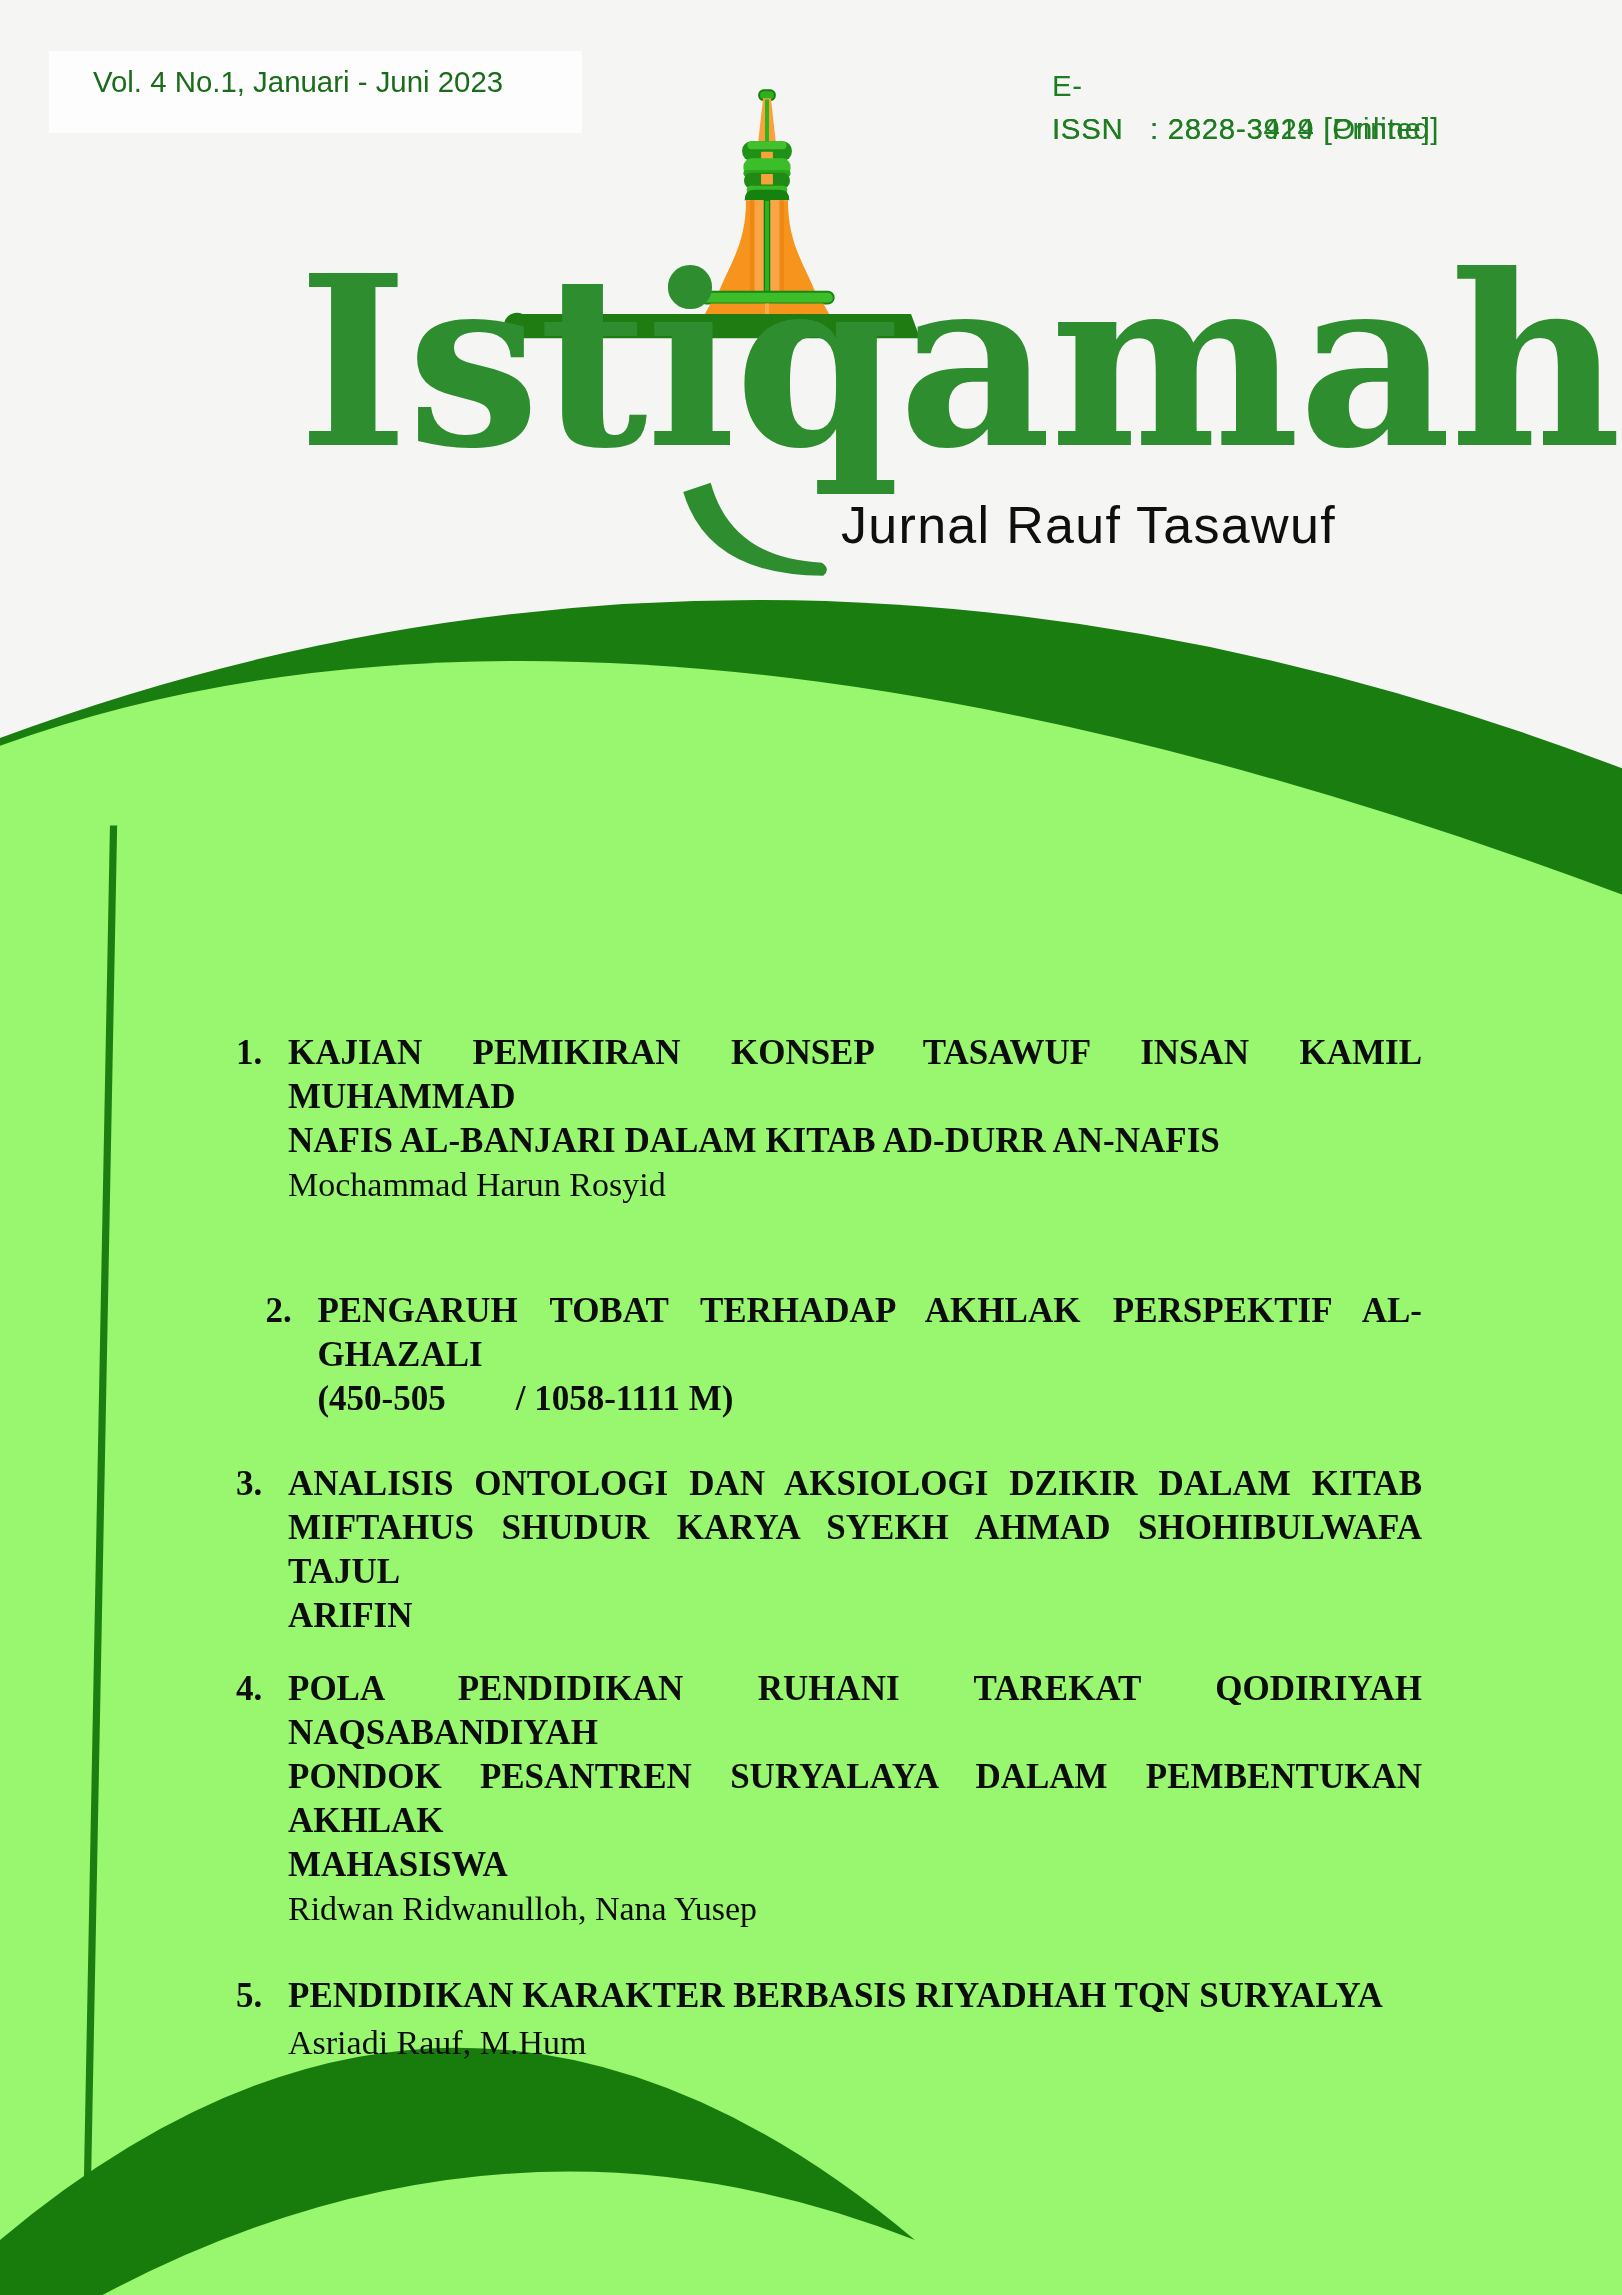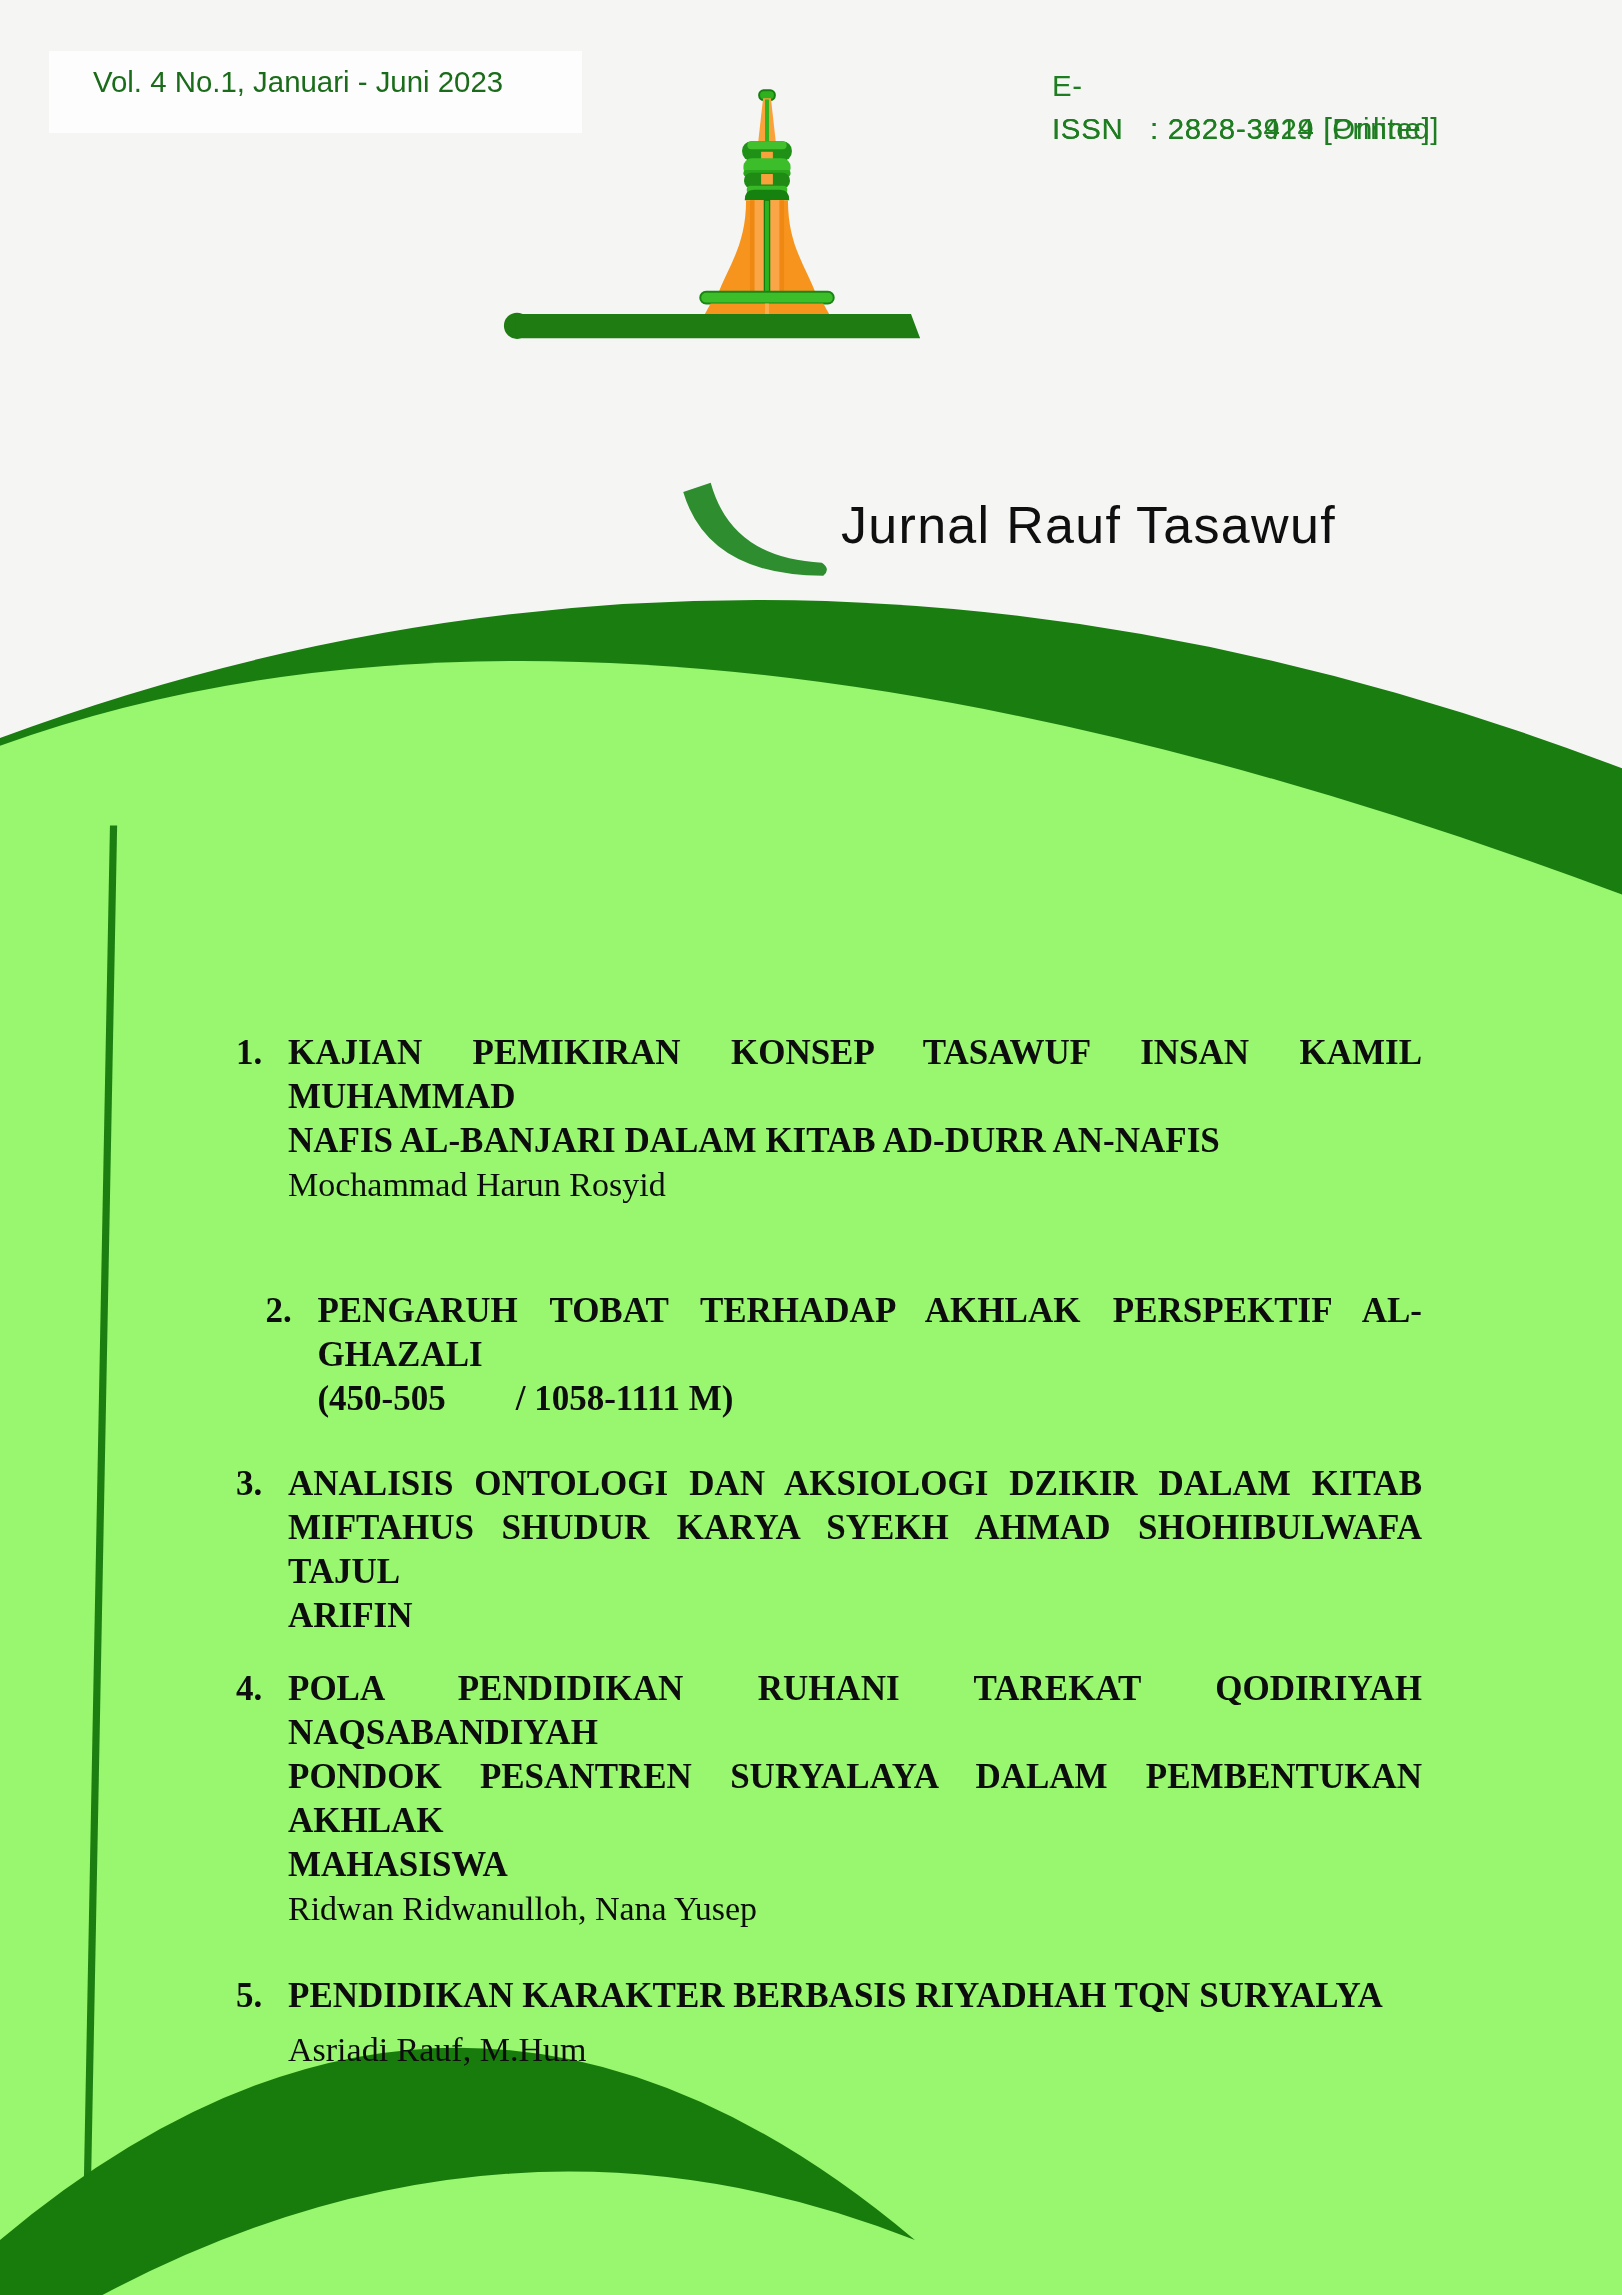--- a/index.html
+++ b/index.html
@@ -31,21 +31,21 @@
   .toc-item:nth-child(2){margin-top:82px;margin-left:29.4px;}
   .toc-item:nth-child(3){margin-top:41px;}
   .toc-item:nth-child(4){margin-top:29.4px;}
   .toc-item:nth-child(5){margin-top:43px;}
   .toc-number{position:absolute;left:0;top:0;width:52px;font-weight:bold;font-size:35px;line-height:44px;}
   .toc-body{margin-left:52px;}
   .tline{font-weight:bold;font-size:35px;line-height:44px;text-align:left;}
   .tline.pre{white-space:pre-wrap;}
   .jline{text-align:justify;text-align-last:justify;}
   .toc-authors{font-weight:normal;font-size:34px;line-height:44px;}
-  .toc-item:nth-child(5) .toc-authors{margin-top:10px;}
+  .toc-item:nth-child(5) .toc-authors{margin-top:3px;}
 </style>
 </head>
 <body>
 
 <div id="page">
 
   <svg id="bg-art" viewBox="0 0 2480 3508" xmlns="http://www.w3.org/2000/svg" preserveAspectRatio="none">
 
     <g>
       <path d="M 0 1128 Q 1195 684 2480 1175 L 2480 3508 L 0 3508 Z" fill="#1a7d10"></path>
@@ -97,20 +97,21 @@
   </svg>
 
   <div class="vol-box"></div>
   <div class="vol-text">Vol. 4 No.1, Januari - Juni 2023</div>
 
   <div class="issn-block">
     <div class="issn-row"><span class="issn-label">E-ISSN</span><span>: 2828-3414 [Online]</span></div>
     <div class="issn-row"><span class="issn-label">ISSN</span><span>: 2828-3929 [Printed]</span></div>
   </div>
 
+  <div class="brand-title">Istiqamah</div>
   <div class="brand-subtitle">Jurnal Rauf Tasawuf</div>
 
   <div id="toc">
       <div class="toc-item">
         <div class="toc-number">1.</div>
         <div class="toc-body">
           <div class="tline jline">KAJIAN PEMIKIRAN KONSEP TASAWUF INSAN KAMIL MUHAMMAD</div>
           <div class="tline pre">NAFIS AL-BANJARI DALAM KITAB AD-DURR AN-NAFIS</div>
           <div class="toc-authors">Mochammad Harun Rosyid</div>
         </div>

